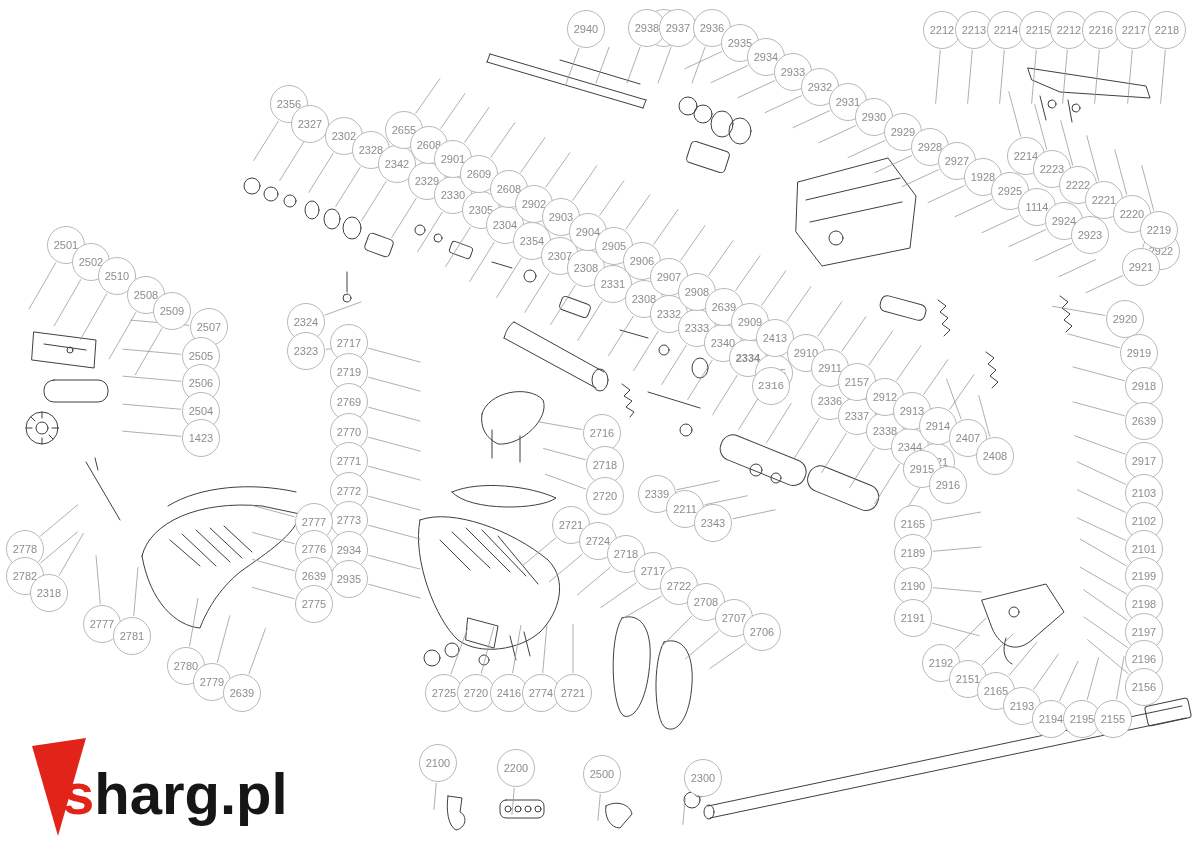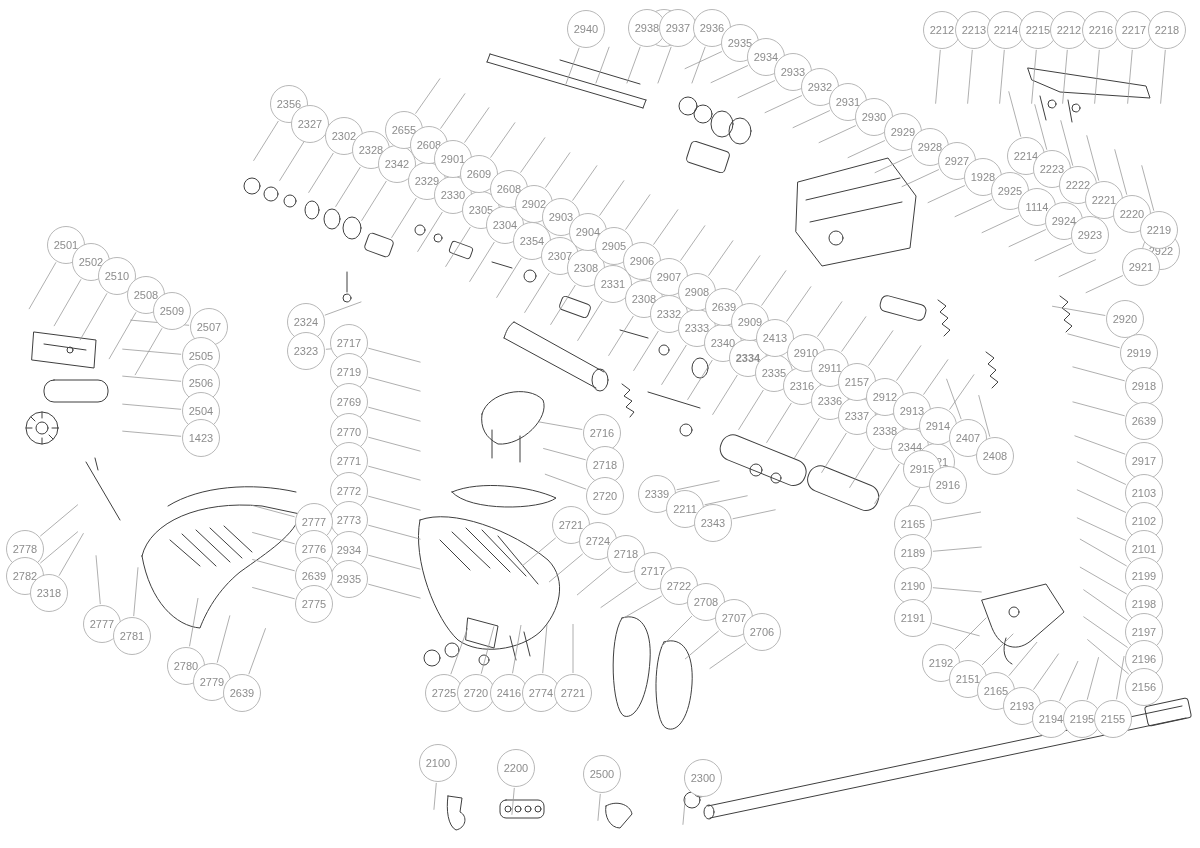--- a/index.html
+++ b/index.html
@@ -381,21 +381,21 @@
       <div class="callout" style="left: 513px; top: 222px;">2354</div>
       <div class="callout" style="left: 541px; top: 237px;">2307</div>
       <div class="callout" style="left: 567px; top: 249px;">2308</div>
       <div class="callout" style="left: 594px; top: 265px;">2331</div>
       <div class="callout" style="left: 625px; top: 280px;">2308</div>
       <div class="callout" style="left: 650px; top: 295px;">2332</div>
       <div class="callout" style="left: 678px; top: 309px;">2333</div>
       <div class="callout" style="left: 704px; top: 324px;">2340</div>
       <div class="callout" style="left: 729px; top: 339px; font-weight: bold;">2334</div>
       <div class="callout" style="left: 755px; top: 354px;">2335</div>
-      <div class="callout" style="left: 783px; top: 367px;">2316</div>
+      <div class="callout" style="left: 752px; top: 367px; font-family: Liberation Mono, monospace;">2316</div>
       <div class="callout" style="left: 811px; top: 382px;">2336</div>
       <div class="callout" style="left: 838px; top: 397px;">2337</div>
       <div class="callout" style="left: 866px; top: 412px;">2338</div>
       <div class="callout" style="left: 891px; top: 428px;">2344</div>
       <div class="callout" style="left: 917px; top: 443px;">2321</div>
       <div class="callout" style="left: 385px; top: 111px;">2655</div>
       <div class="callout" style="left: 410px; top: 126px;">2608</div>
       <div class="callout" style="left: 434px; top: 140px;">2901</div>
       <div class="callout" style="left: 460px; top: 155px;">2609</div>
       <div class="callout" style="left: 490px; top: 170px;">2608</div>
@@ -494,14 +494,22 @@
       <div class="callout" style="left: 894px; top: 599px;">2191</div>
       <div class="callout" style="left: 922px; top: 644px;">2192</div>
       <div class="callout" style="left: 949px; top: 660px;">2151</div>
       <div class="callout" style="left: 977px; top: 672px;">2165</div>
       <div class="callout" style="left: 1003px; top: 687px;">2193</div>
       <div class="callout" style="left: 1032px; top: 700px;">2194</div>
       <div class="callout" style="left: 1063px; top: 700px;">2195</div>
       <div class="callout" style="left: 1094px; top: 700px;">2155</div>
     </div>
 
+  <div id="logo">
+    <svg width="300" height="108" viewBox="0 0 300 108">
+      <polygon points="10,10 64,2 36,100" fill="#e2231a"></polygon>
+      <text x="40" y="78" font-family="Liberation Sans, sans-serif" font-size="58" font-weight="bold">
+        <tspan fill="#e2231a">s</tspan><tspan fill="#161616">harg.pl</tspan>
+      </text>
+    </svg>
+  </div>
 
 </div>
 
 </body></html>

